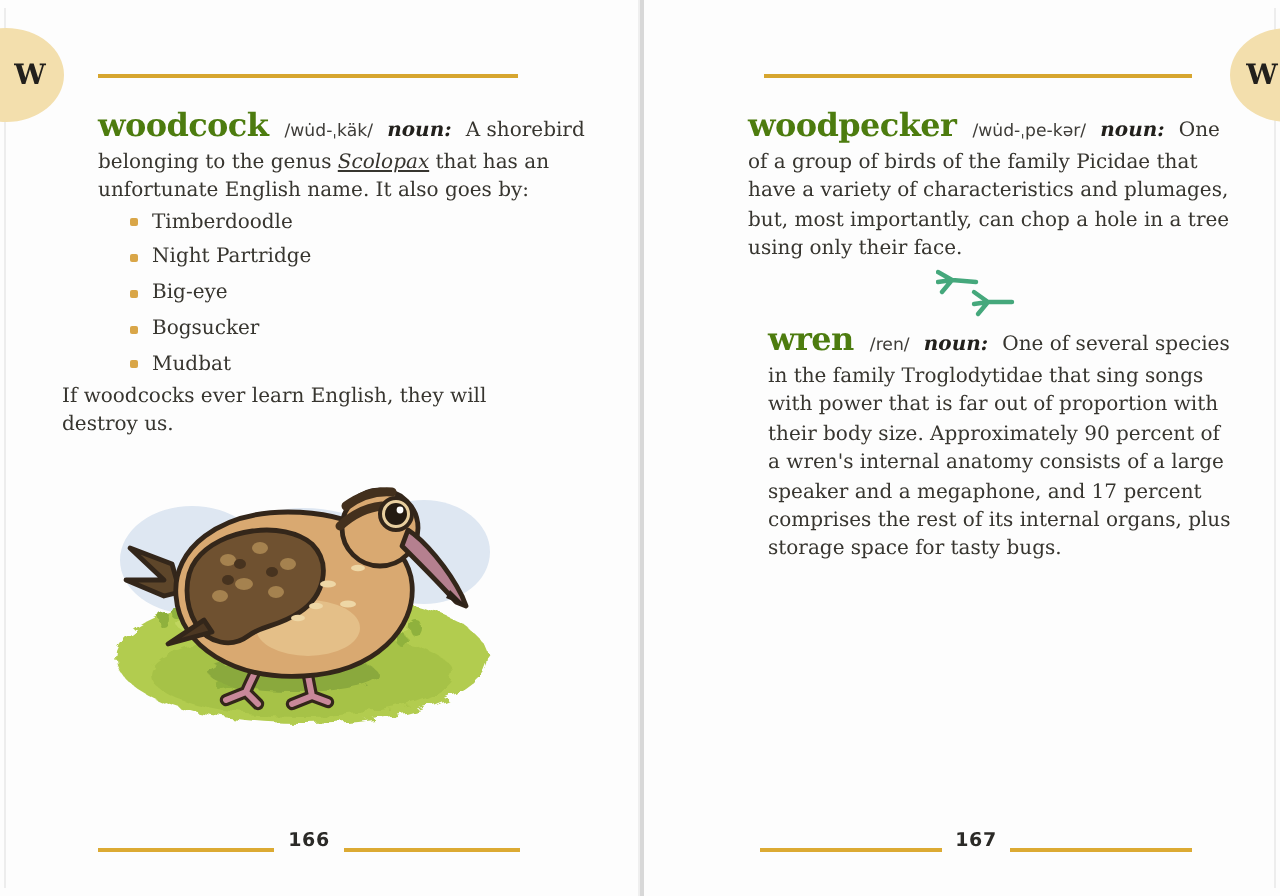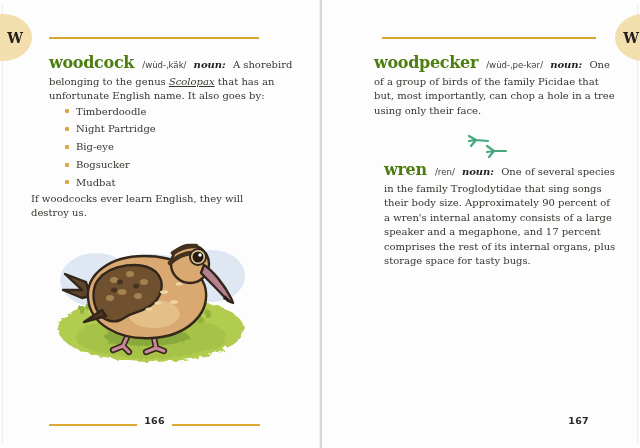--- a/index.html
+++ b/index.html
@@ -47,21 +47,21 @@
   .closing{position:absolute;top:192px;left:31px;}
 
   .illo{position:absolute;top:240px;left:52px;width:200px;height:130px;}
 
   .tracks{position:absolute;top:134px;left:146px;width:46px;height:26px;}
 
   .footer{
     position:absolute;top:415px;display:flex;align-items:flex-end;
   }
   .footer--left{left:49px;width:211px;}
-  .footer--right{left:58px;width:216px;flex-direction:column;}
+  .footer--right{left:58px;width:216px;}
   .footer .fline{flex:1;height:2px;background:#dcaa33;}
   .footer .pnum{font:700 9.5px "DejaVu Sans", sans-serif;color:#2b2a27;margin:0 7px;letter-spacing:0.3px;}
 </style>
 </head>
 <body>
 
 <div class="spread">
 
   <div class="page page--left">
     <div class="edge-line edge-line--left"></div>
@@ -203,39 +203,41 @@
     <div class="rule rule--right"></div>
 
     <div class="entry" style="top:53px;left:52px;">
       <div class="entry-head">
         <span class="headword">woodpecker</span>
         <span class="pron">/wu̇d-ˌpe-kər/</span>
         <span class="pos">noun:</span>
         <span class="lead">One</span>
       </div>
       <div class="line">of a group of birds of the family Picidae that</div>
+      <div class="line">have a variety of characteristics and plumages,</div>
       <div class="line">but, most importantly, can chop a hole in a tree</div>
       <div class="line">using only their face.</div>
     </div>
 
     <svg class="tracks" viewBox="0 0 46 26">
       <g stroke="#45a87c" stroke-width="2.2" fill="none" stroke-linecap="round">
         <path d="M20,7 L8,6 M8,6 L1,2 M8,6 L1,7 M8,6 L3,12"></path>
         <path d="M38,17 L26,17 M26,17 L19,12 M26,17 L19,18 M26,17 L21,23"></path>
       </g>
     </svg>
 
     <div class="entry" style="top:160px;left:62px;">
       <div class="entry-head">
         <span class="headword">wren</span>
         <span class="pron">/ren/</span>
         <span class="pos">noun:</span>
         <span class="lead">One of several species</span>
       </div>
       <div class="line">in the family Troglodytidae that sing songs</div>
+      <div class="line">with power that is far out of proportion with</div>
       <div class="line">their body size. Approximately 90 percent of</div>
       <div class="line">a wren's internal anatomy consists of a large</div>
       <div class="line">speaker and a megaphone, and 17 percent</div>
       <div class="line">comprises the rest of its internal organs, plus</div>
       <div class="line">storage space for tasty bugs.</div>
     </div>
 
     <div class="footer footer--right">
       <span class="fline"></span>
       <span class="pnum">167</span>

